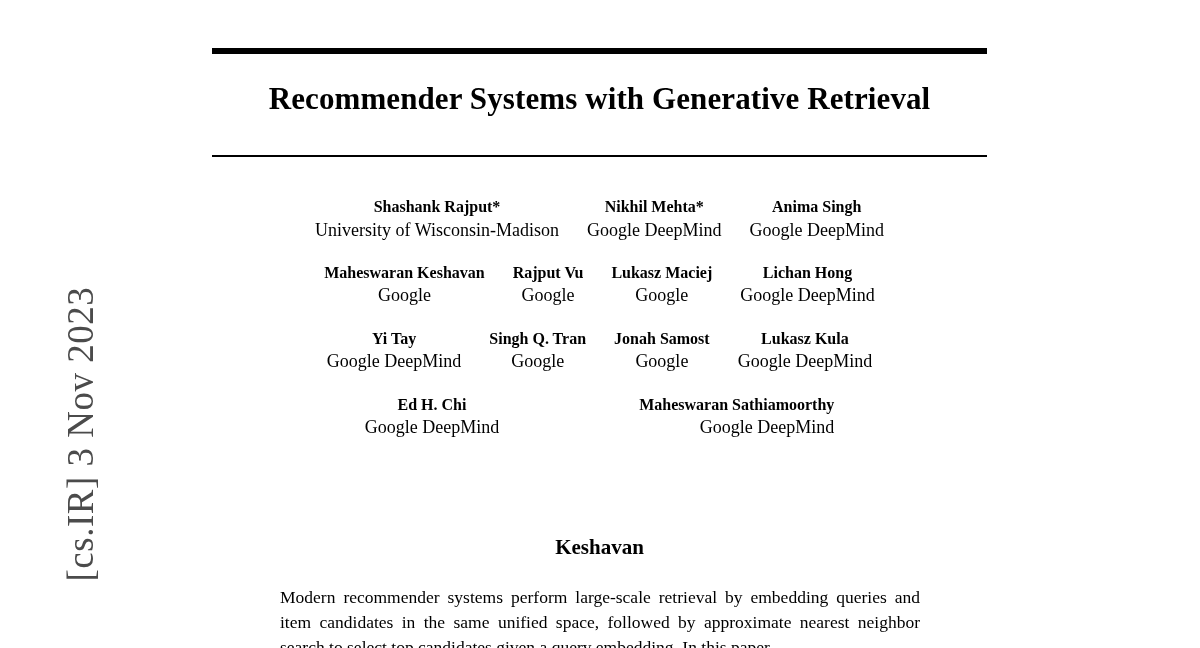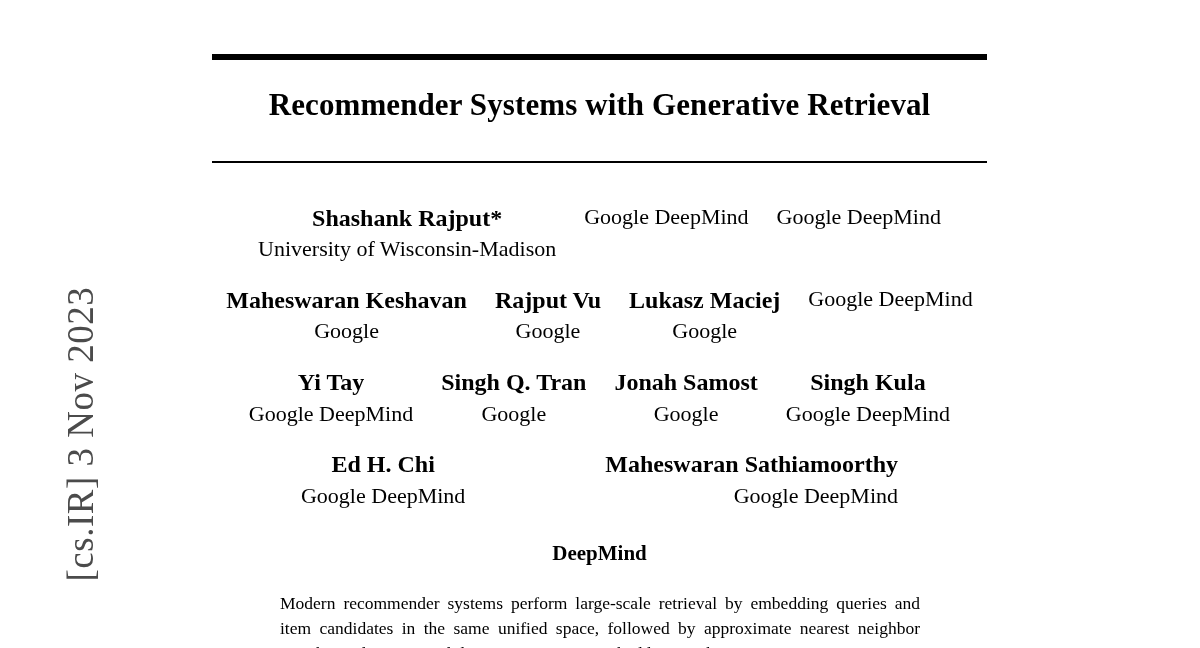--- a/index.html
+++ b/index.html
@@ -36,21 +36,21 @@
     font-size: 37px;
     letter-spacing: 0.5px;
     color: #4b4b4b;
     white-space: nowrap;
   }
 
   
   .page {
     position: absolute;
     left: 120px;
-    top: 6px;
+    top: 0;
     width: 1080px;
     height: 632px;
   }
 
   .rule-top {
     position: absolute;
     left: 92px;
     top: 48px;
     width: 775px;
     height: 6px;
@@ -88,27 +88,27 @@
     display: flex;
     justify-content: center;
     align-items: flex-start;
     margin-bottom: 20px;
   }
   .author {
     text-align: center;
     padding: 0 14px;
   }
   .author-name {
-    font-size: 24px;
+    font-size: 16px;
     font-weight: bold;
     line-height: 1.35;
     white-space: nowrap;
   }
   .author-affil {
-    font-size: 22px;
+    font-size: 18px;
     line-height: 1.35;
     white-space: nowrap;
   }
 
   .abstract-heading {
     position: absolute;
     left: 92px;
     top: 535px;
     width: 775px;
     text-align: center;
@@ -142,73 +142,76 @@
   <div class="rule-bottom"></div>
 
   <div class="authors">
 
     <div class="author-row">
       <div class="author">
         <div class="author-name">Shashank Rajput*</div>
         <div class="author-affil">University of Wisconsin-Madison</div>
       </div>
       <div class="author">
-        <div class="author-affil">Google DeepMind</div>
-      </div>
-      <div class="author">
+        <div class="author-name">Nikhil Mehta*</div>
+        <div class="author-affil">Google DeepMind</div>
+      </div>
+      <div class="author">
+        <div class="author-name">Anima Singh</div>
         <div class="author-affil">Google DeepMind</div>
       </div>
     </div>
 
     <div class="author-row">
       <div class="author">
         <div class="author-name">Maheswaran Keshavan</div>
         <div class="author-affil">Google</div>
       </div>
       <div class="author">
         <div class="author-name">Rajput Vu</div>
         <div class="author-affil">Google</div>
       </div>
       <div class="author">
         <div class="author-name">Lukasz Maciej</div>
         <div class="author-affil">Google</div>
       </div>
       <div class="author">
+        <div class="author-name">Lichan Hong</div>
         <div class="author-affil">Google DeepMind</div>
       </div>
     </div>
 
     <div class="author-row">
       <div class="author">
         <div class="author-name">Yi Tay</div>
         <div class="author-affil">Google DeepMind</div>
       </div>
       <div class="author">
         <div class="author-name">Singh Q. Tran</div>
         <div class="author-affil">Google</div>
       </div>
       <div class="author">
         <div class="author-name">Jonah Samost</div>
         <div class="author-affil">Google</div>
       </div>
       <div class="author">
-        <div class="author-name">Singh Kula</div>
+        <div class="author-name">Lukasz Kula</div>
         <div class="author-affil">Google DeepMind</div>
       </div>
     </div>
 
     <div class="author-row">
       <div class="author" style="padding:0 70px;">
         <div class="author-name">Ed H. Chi</div>
         <div class="author-affil">Google DeepMind</div>
       </div>
       <div class="author" style="padding:0 70px;text-align:right;">
         <div class="author-name">Maheswaran Sathiamoorthy</div>
         <div class="author-affil">Google DeepMind</div>
       </div>
     </div>
 
   </div>
 
-  <div class="abstract-heading">DeepMind</div>
+  <div class="abstract-heading">Keshavan</div>
   <div class="abstract-body">Modern recommender systems perform large-scale retrieval by embedding queries and item candidates in the same unified space, followed by approximate nearest neighbor search to select top candidates given a query embedding. In this paper,</div>
 
 </div>
 
 </body></html>

